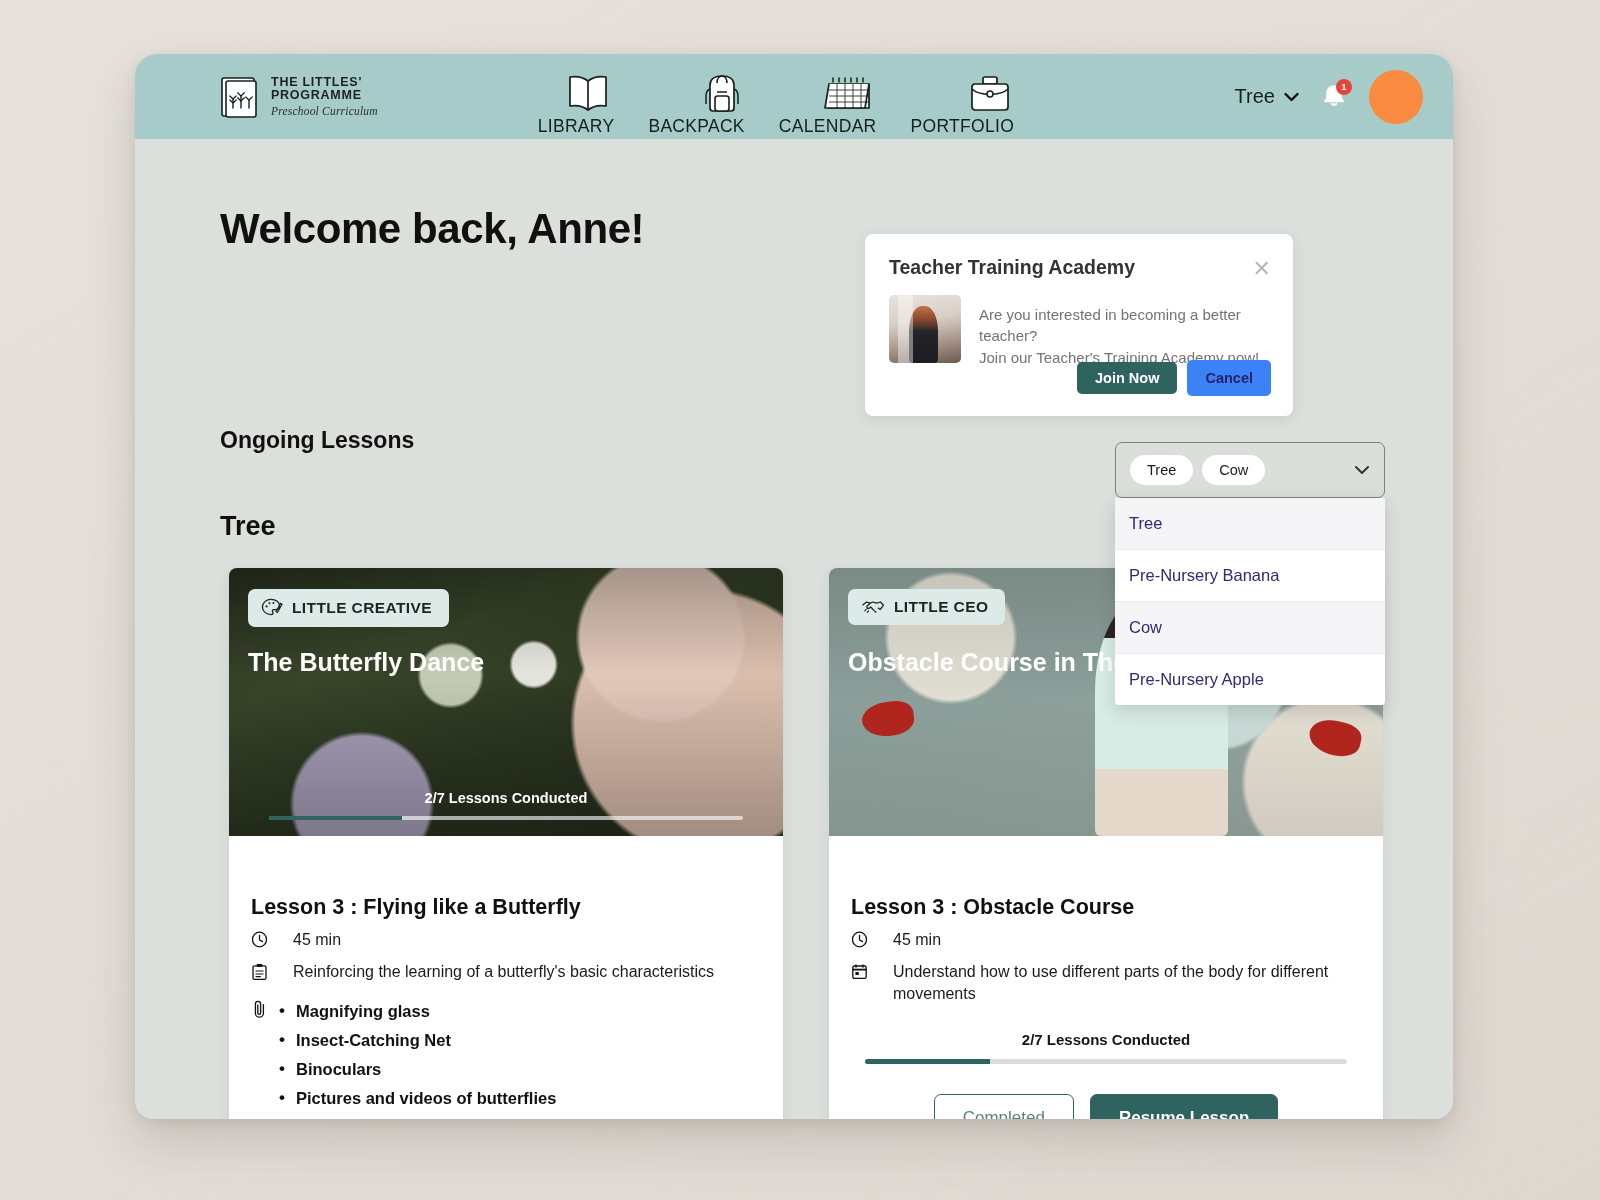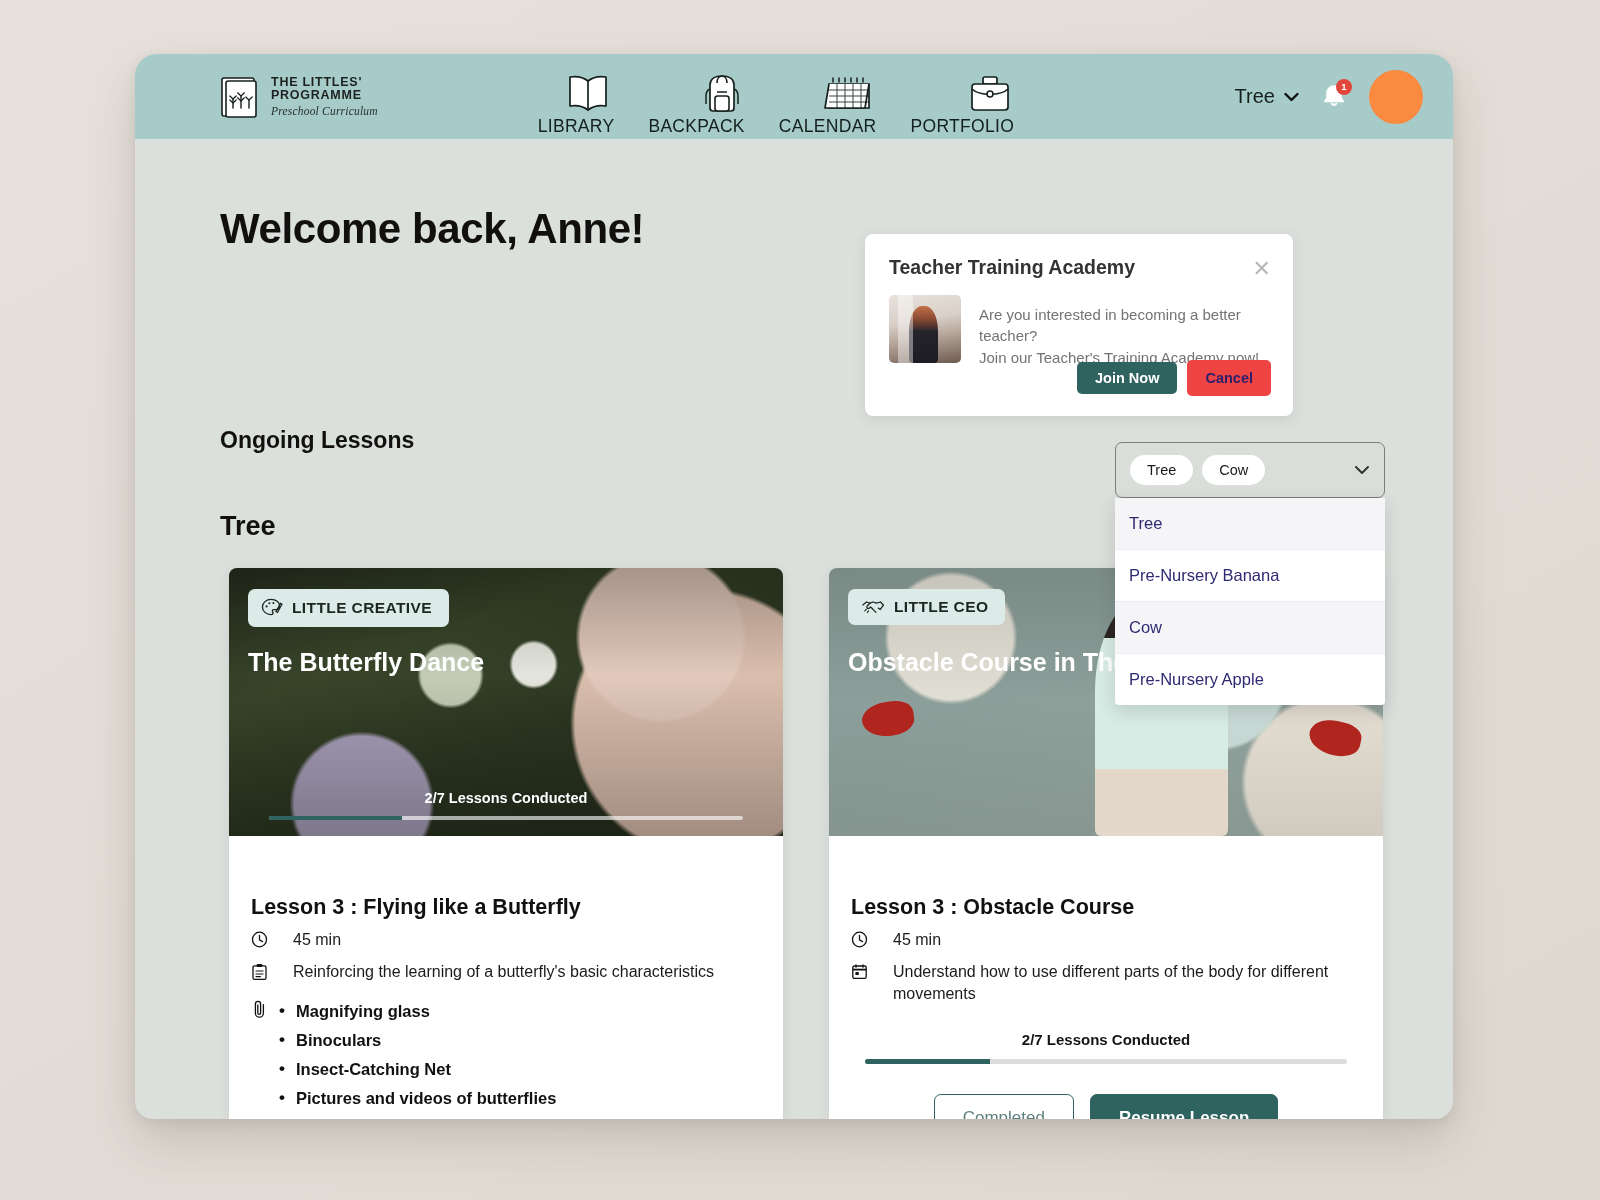--- a/index.html
+++ b/index.html
@@ -112,21 +112,21 @@
   .notif-actions {
     position: absolute; right: 22px; bottom: 20px;
     display: flex; align-items: center; gap: 10px;
   }
   .btn-join {
     background: #2f6360; color: #fff; border: none;
     font-size: 14.5px; font-weight: 600; border-radius: 5px;
     padding: 8px 18px; cursor: pointer; font-family: inherit;
   }
   .btn-cancel {
-    background: #ef4444; color: #2a1f6b; border: none;
+    background: #3b82f6; color: #2a1f6b; border: none;
     font-size: 14.5px; font-weight: 600; border-radius: 5px;
     padding: 10px 18px; cursor: pointer; font-family: inherit;
   }
 
   
   .select-wrap { position: absolute; left: 980px; top: 303px; width: 270px; z-index: 40; }
   .select-box {
     height: 56px; border: 1.5px solid #7b7f7d; border-radius: 7px;
     background: #d9ded9; display: flex; align-items: center; gap: 9px;
     padding: 0 14px; cursor: pointer;
@@ -423,22 +423,22 @@
           </div>
 
           <div class="mat-row">
             <span class="meta-ic">
               <svg width="17" height="20" viewBox="0 0 17 20">
                 <path d="M12.4 5.6v8.6a4 4 0 0 1-8 0V5a2.6 2.6 0 0 1 5.2 0v9a1.4 1.4 0 0 1-2.8 0V6" fill="none" stroke="#111" stroke-width="1.3" stroke-linecap="round"></path>
               </svg>
             </span>
             <ul class="mat-list">
               <li>Magnifying glass</li>
+              <li>Insect-Catching Net</li>
               <li>Binoculars</li>
-              <li>Insect-Catching Net</li>
               <li>Pictures and videos of butterflies</li>
               <li>Magnifying glass</li>
 
             </ul>
           </div>
         </div>
       </div>
 
       <div class="card">
         <div class="hero obstacle">

